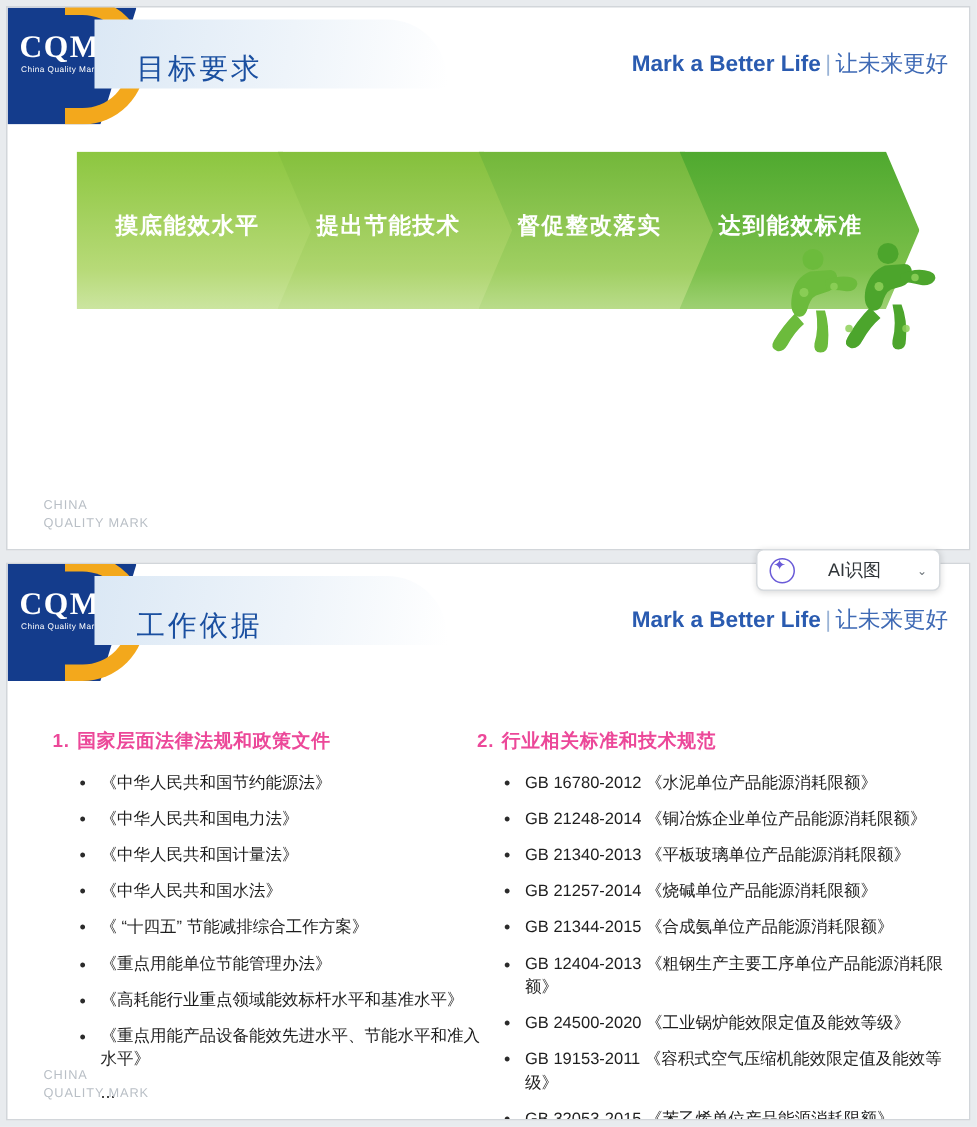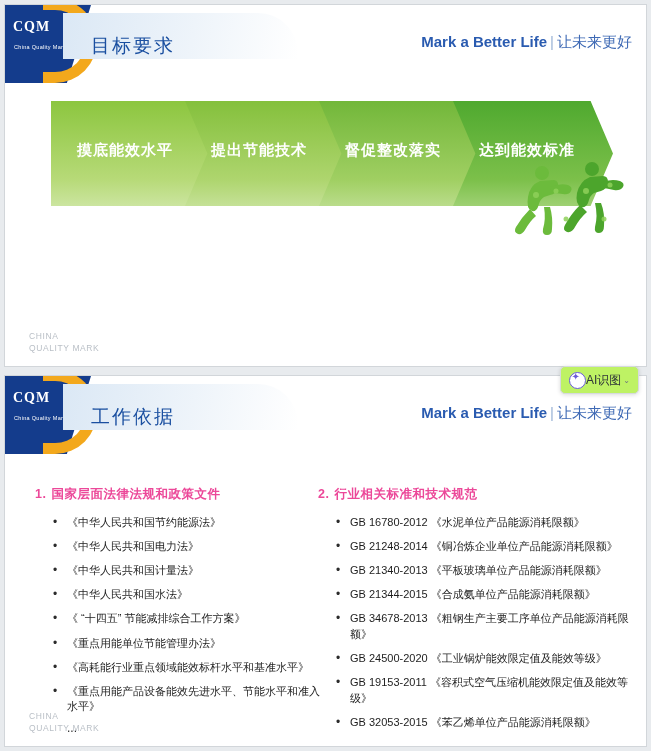--- a/index.html
+++ b/index.html
@@ -46,21 +46,21 @@
     border-right: 11px solid #f3a81c;
     border-top: 11px solid #f3a81c;
     border-bottom: 11px solid #f3a81c;
     border-radius: 0 46px 46px 0;
     box-sizing: border-box;
   }
   .logo-text {
     position: absolute;
     left: 8px; top: 14px;
     color: #ffffff;
-    font-size: 14px;
+    font-size: 21px;
     font-weight: bold;
     letter-spacing: 1px;
     font-family: "Liberation Serif", serif;
     text-align: right;
   }
   .logo-sub {
     position: absolute;
     left: 9px; top: 39px;
     color: #ffffff;
     font-size: 5.5px;
@@ -140,28 +140,28 @@
   
   .runners {
     position: absolute;
     right: 18px; top: 152px;
     width: 128px; height: 92px;
   }
 
   
   .ai-badge {
     position: absolute;
-    right: 12px;
+    right: 24px;
     top: 366px;
     height: 26px;
     display: flex;
     align-items: center;
-    gap: 0;
+    gap: 22px;
     padding: 0 8px;
-    background: #bef264;
+    background: #ffffff;
     border: 1px solid #d6dade;
     border-radius: 5px;
     box-shadow: 0 1px 4px rgba(0,0,0,0.14);
     font-size: 12px;
     color: #303539;
     z-index: 50;
   }
   .ai-badge .sparkle {
     width: 15px; height: 15px;
     border-radius: 50%;
@@ -334,22 +334,23 @@
     </div>
 
     <div class="col col-right">
       <div class="col-head">
         <span class="num">2.</span><span>行业相关标准和技术规范</span>
       </div>
       <ul class="items">
         <li>GB 16780-2012 《水泥单位产品能源消耗限额》</li>
         <li>GB 21248-2014 《铜冶炼企业单位产品能源消耗限额》</li>
         <li>GB 21340-2013 《平板玻璃单位产品能源消耗限额》</li>
+        <li>GB 21257-2014 《烧碱单位产品能源消耗限额》</li>
         <li>GB 21344-2015 《合成氨单位产品能源消耗限额》</li>
-        <li>GB 34678-2013 《粗钢生产主要工序单位产品能源消耗限额》</li>
+        <li>GB 12404-2013 《粗钢生产主要工序单位产品能源消耗限额》</li>
         <li>GB 24500-2020 《工业锅炉能效限定值及能效等级》</li>
         <li>GB 19153-2011 《容积式空气压缩机能效限定值及能效等级》</li>
         <li>GB 32053-2015 《苯乙烯单位产品能源消耗限额》</li>
       </ul>
 
     </div>
 
     <div class="footer-mark">
       <div>CHINA</div>
       <div>QUALITY MARK</div>

